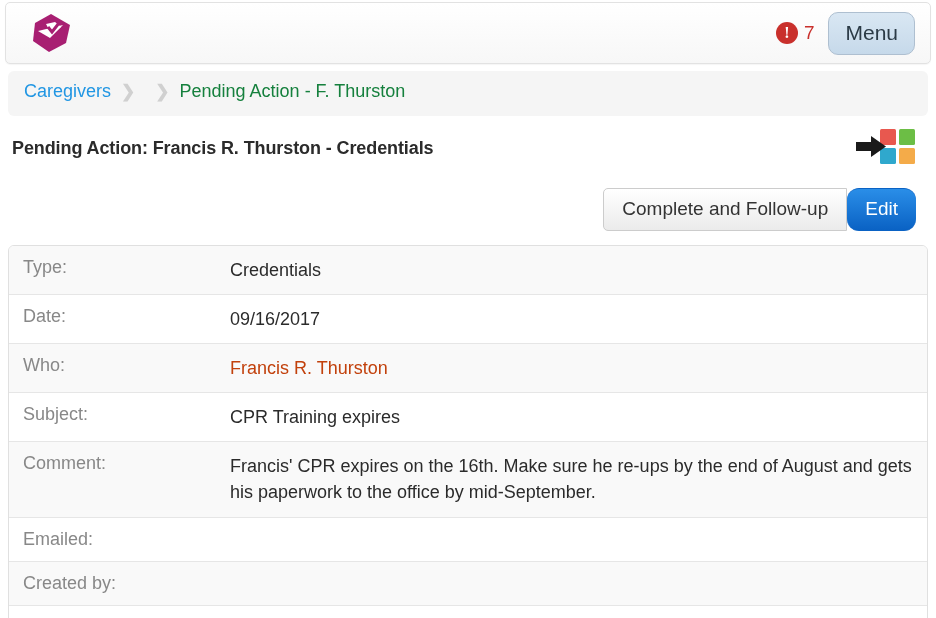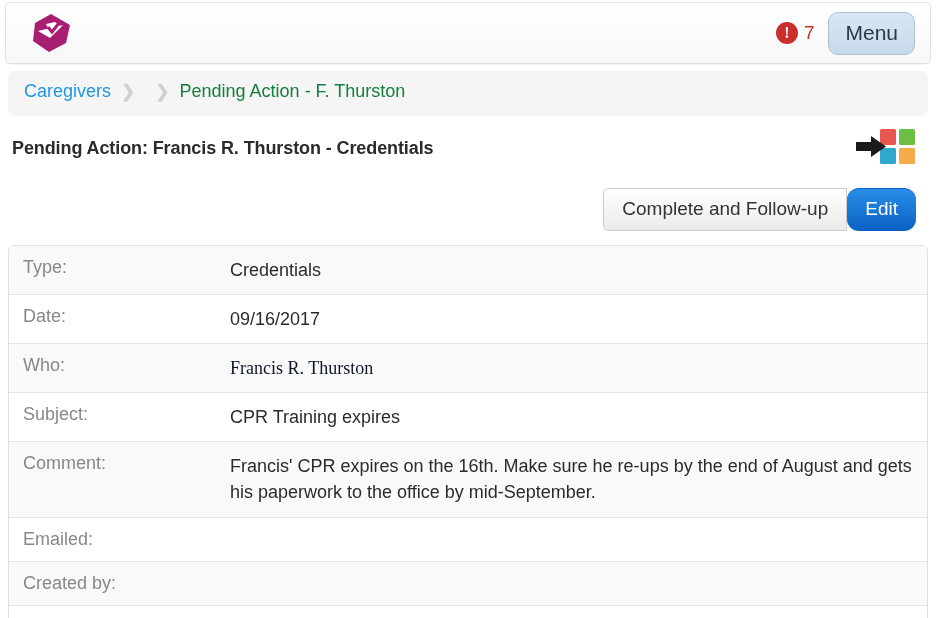--- a/index.html
+++ b/index.html
@@ -164,21 +164,21 @@
     font-size: 18px;
     padding: 11px 0 11px 14px;
   }
   .cell-value {
     flex: 1;
     color: #2b2b2b;
     font-size: 18px;
     padding: 11px 14px 11px 0;
     line-height: 1.45;
   }
-  .value-link { color: #0f172a; text-decoration: none; cursor: pointer; font-family: Liberation Serif, serif; }
+  .value-link { color: #c2410c; text-decoration: none; cursor: pointer; }
   .row-tall { min-height: 72px; }
 </style>
 </head>
 <body>
 
 <div class="navbar">
   <div class="brand">
     <svg width="44" height="44" viewBox="0 0 44 44">
       <polygon points="22,3 41,14 37,32 20,41 4,30 6,12" fill="#a81f72"></polygon>
       <polygon points="9,20 34,14 21,27" fill="#ffffff"></polygon>

